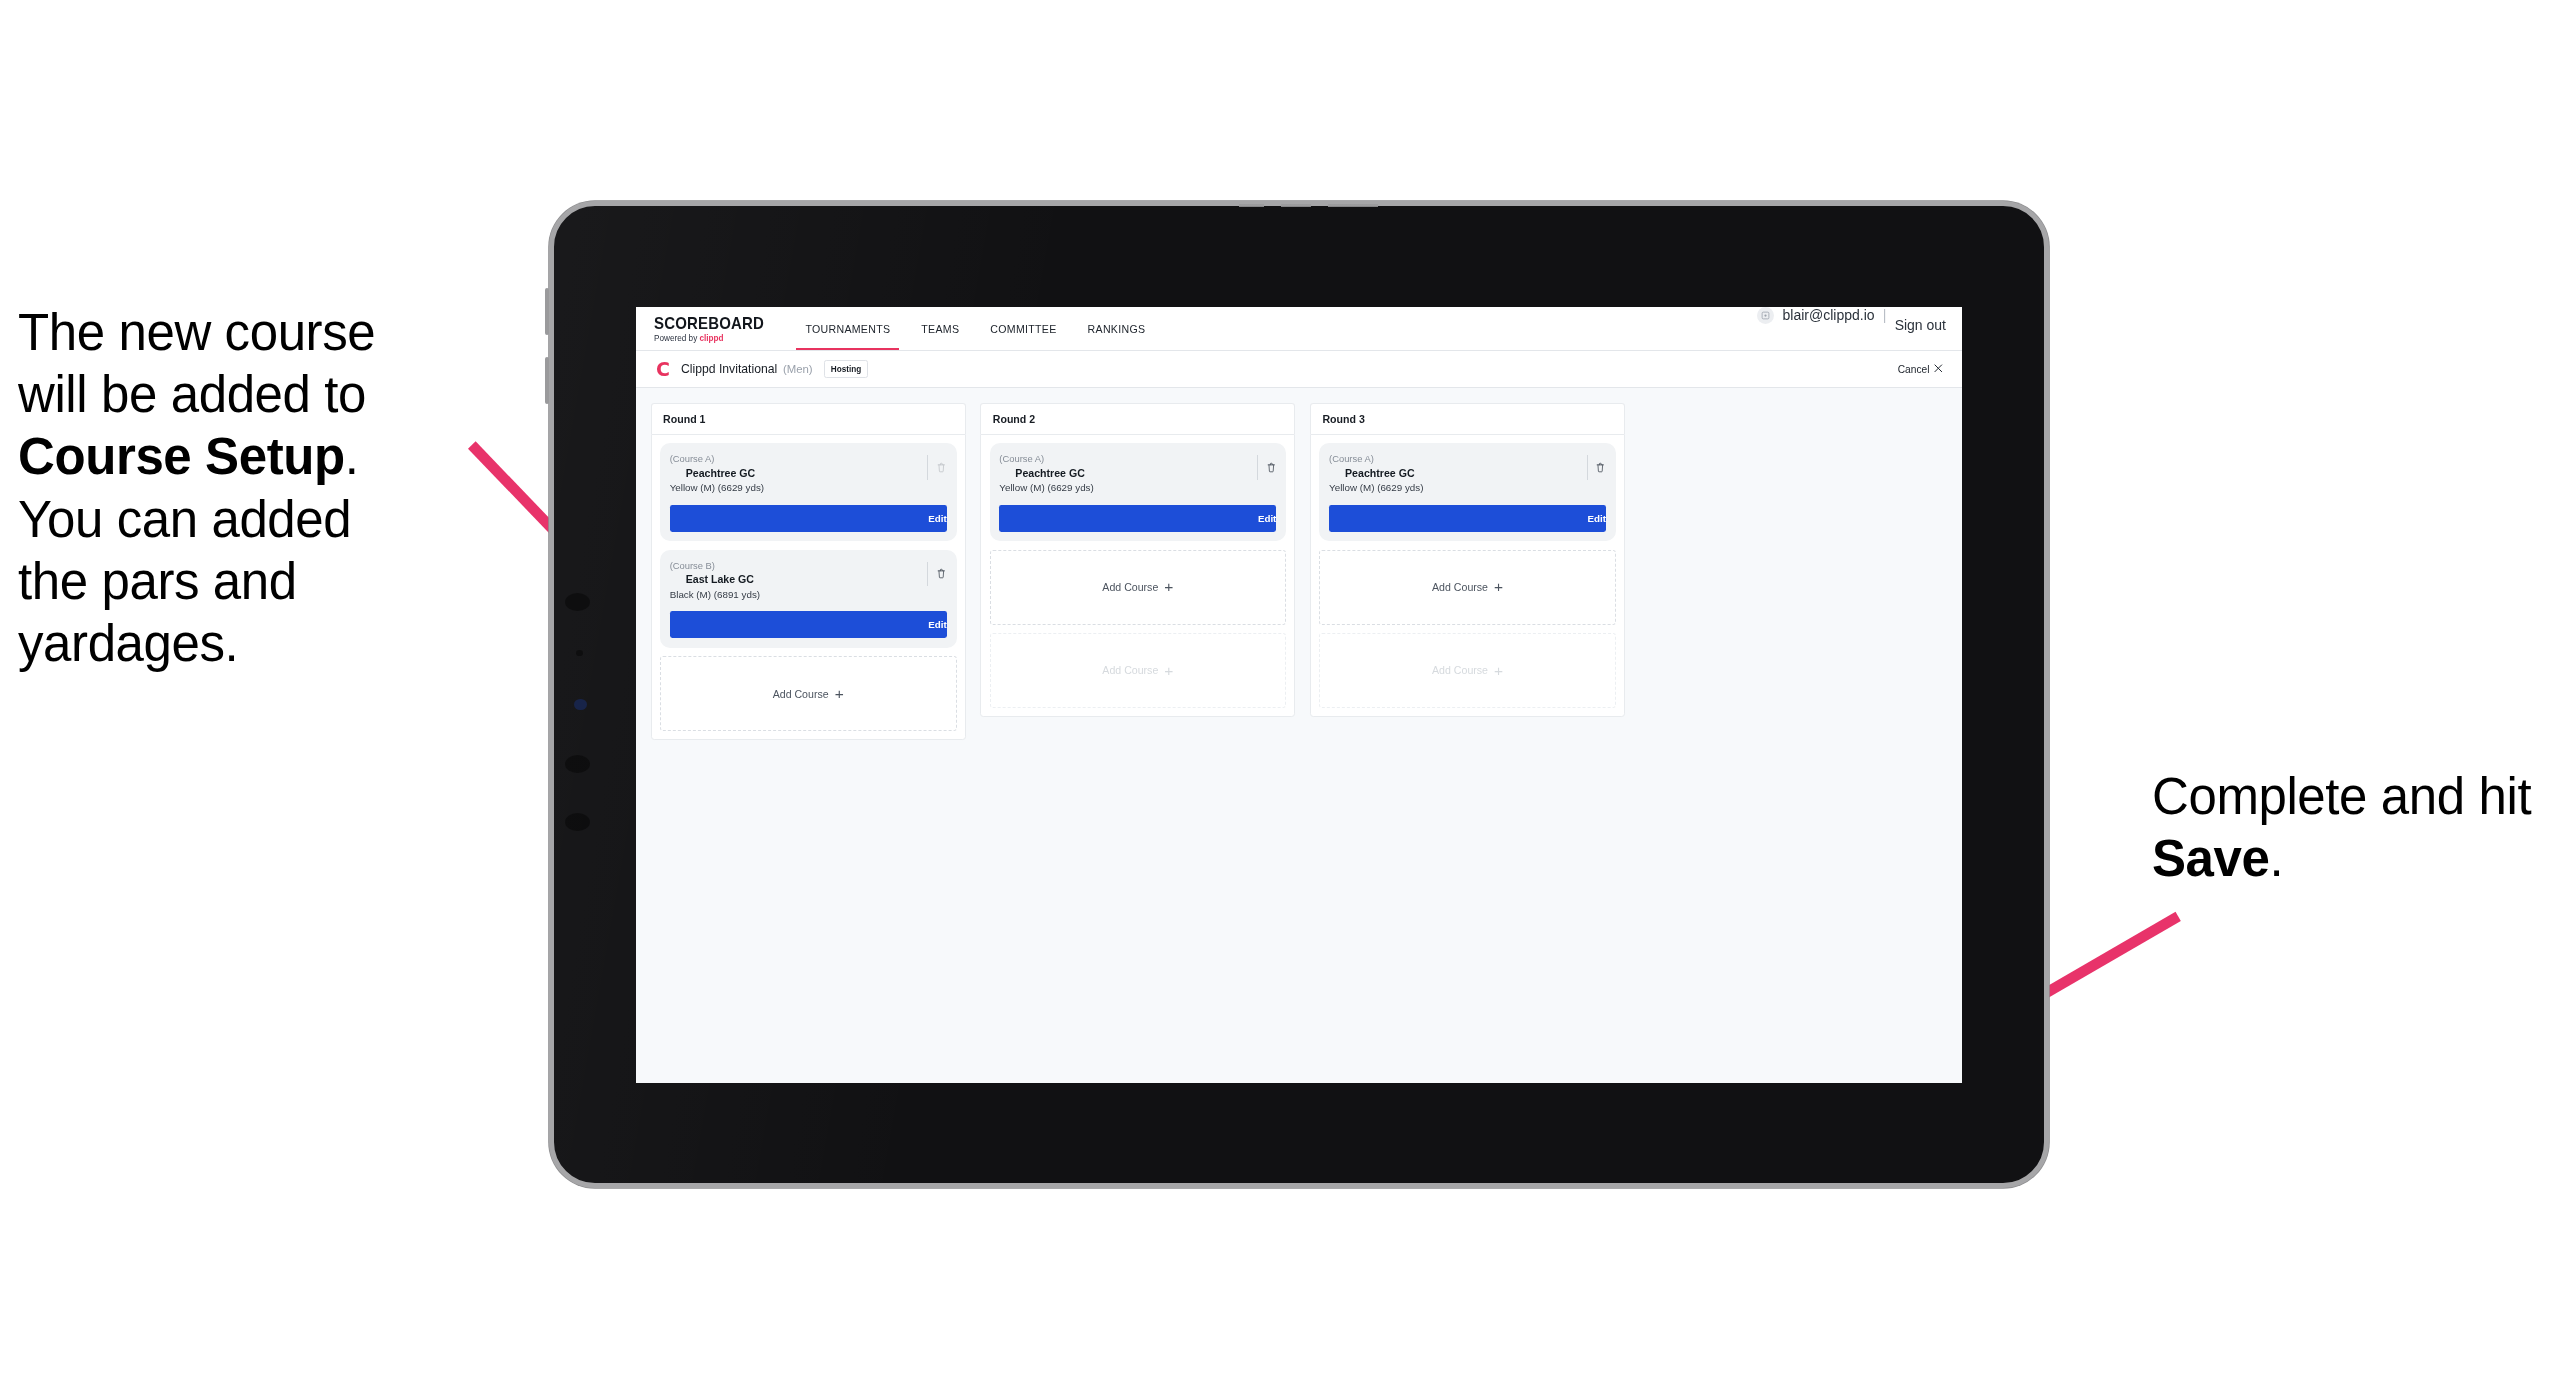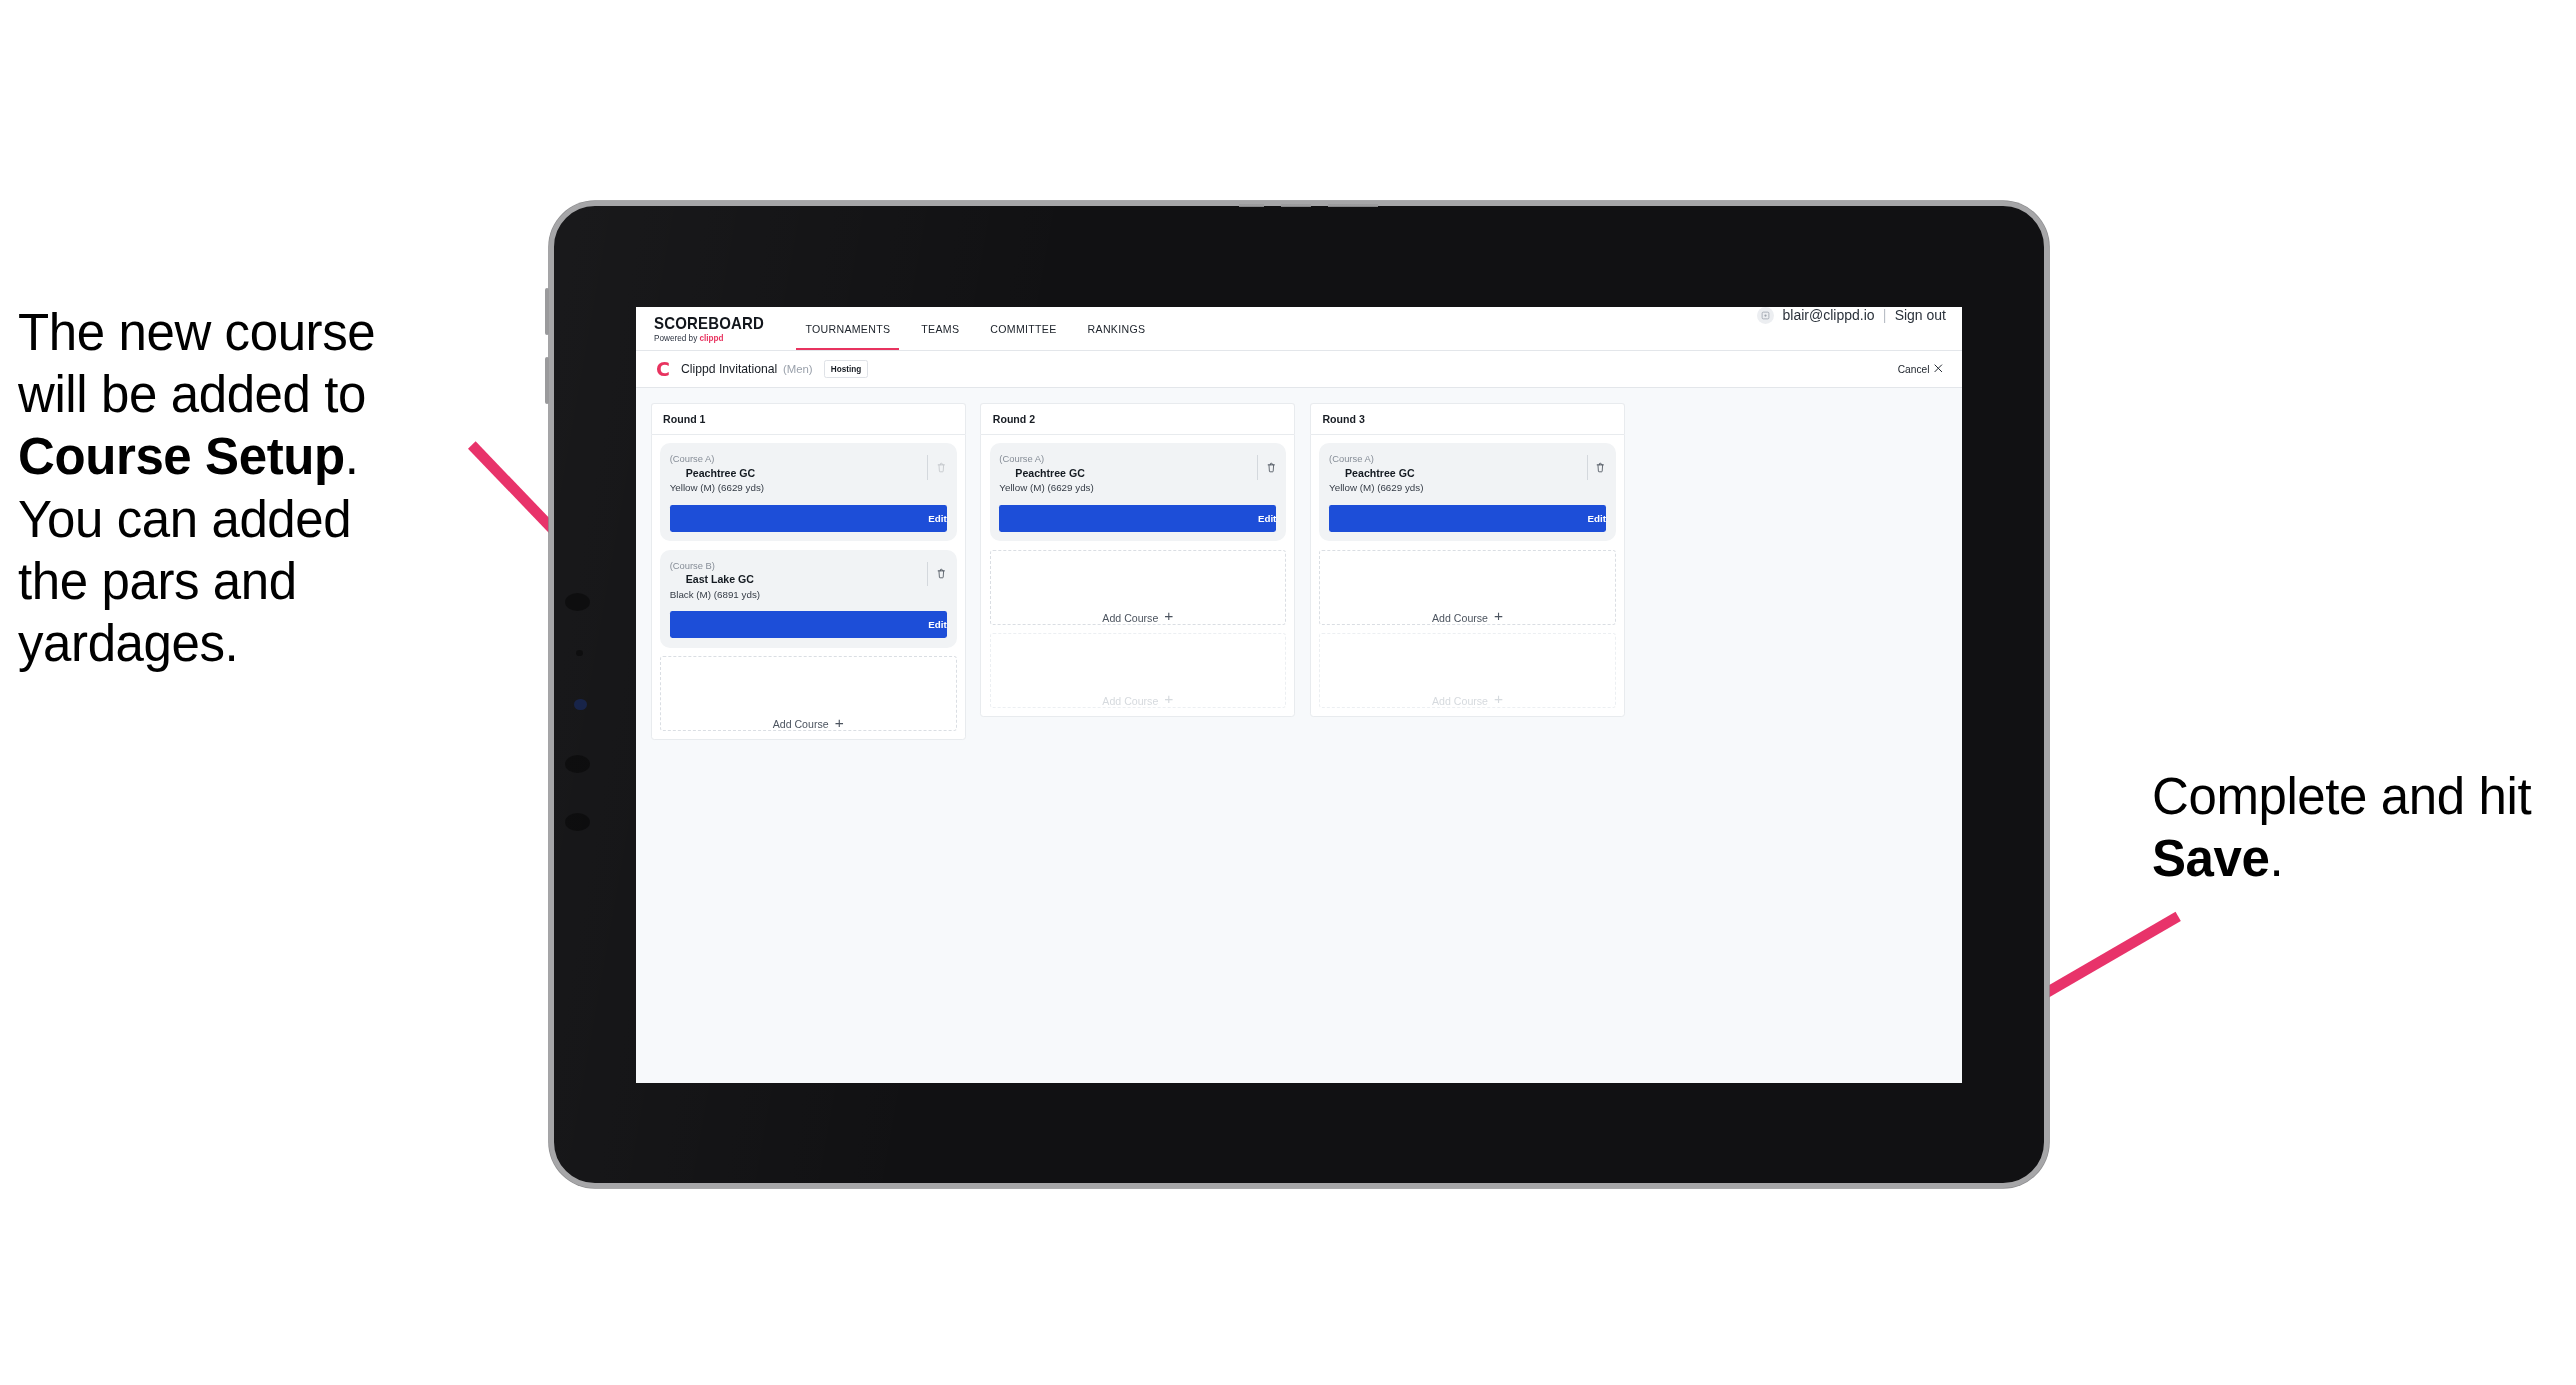--- a/index.html
+++ b/index.html
@@ -127,21 +127,21 @@
   #topnav-right {
     display: flex; align-items: flex-start; gap: 8.2px;
     padding-right: 16px;
     font-size: 14px; color: #2b323b;
   }
   #avatar {
     width: 17px; height: 17px; border-radius: 50%;
     background: #eceef1;
     display: flex; align-items: center; justify-content: center;
   }
-  #sign-out { cursor: pointer; }
+  #sign-out { cursor: pointer; margin-top: 10px; }
   .vbar { color: #b9bec6; }
 
   
   #tourney-bar {
     height: 37px; background: #fff;
     display: flex; align-items: center;
     padding: 0 18px;
     border-bottom: 0.8px solid #e3e6ea;
     flex: none;
   }
@@ -255,21 +255,21 @@
     padding: 8px 0;
     border-radius: 2.4px;
     cursor: pointer;
   }
 
   
   .add-slot {
     border: 0.8px dashed #dadee3;
     border-radius: 3.3px;
     height: 75px;
-    display: flex; align-items: flex-end; justify-content: center;
+    display: flex; align-items: center; justify-content: center;
     gap: 6px;
     font-size: 10.6px;
     color: #4c545f;
     cursor: pointer;
     background: #fff;
   }
   .add-slot.ghost { color: #d6dade; border-color: #eceff2; cursor: default; }
   .add-slot .plus { font-size: 15.5px; line-height: 1; font-weight: 300; }
 </style>
 </head>

